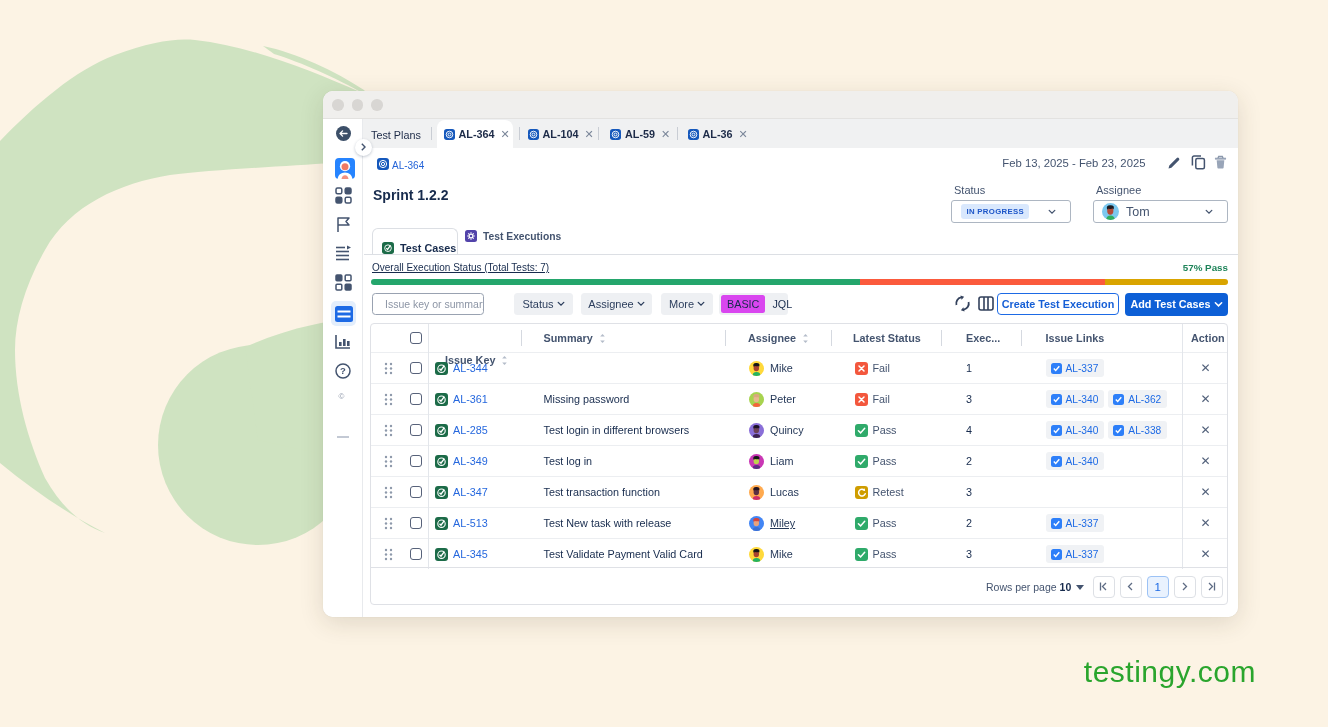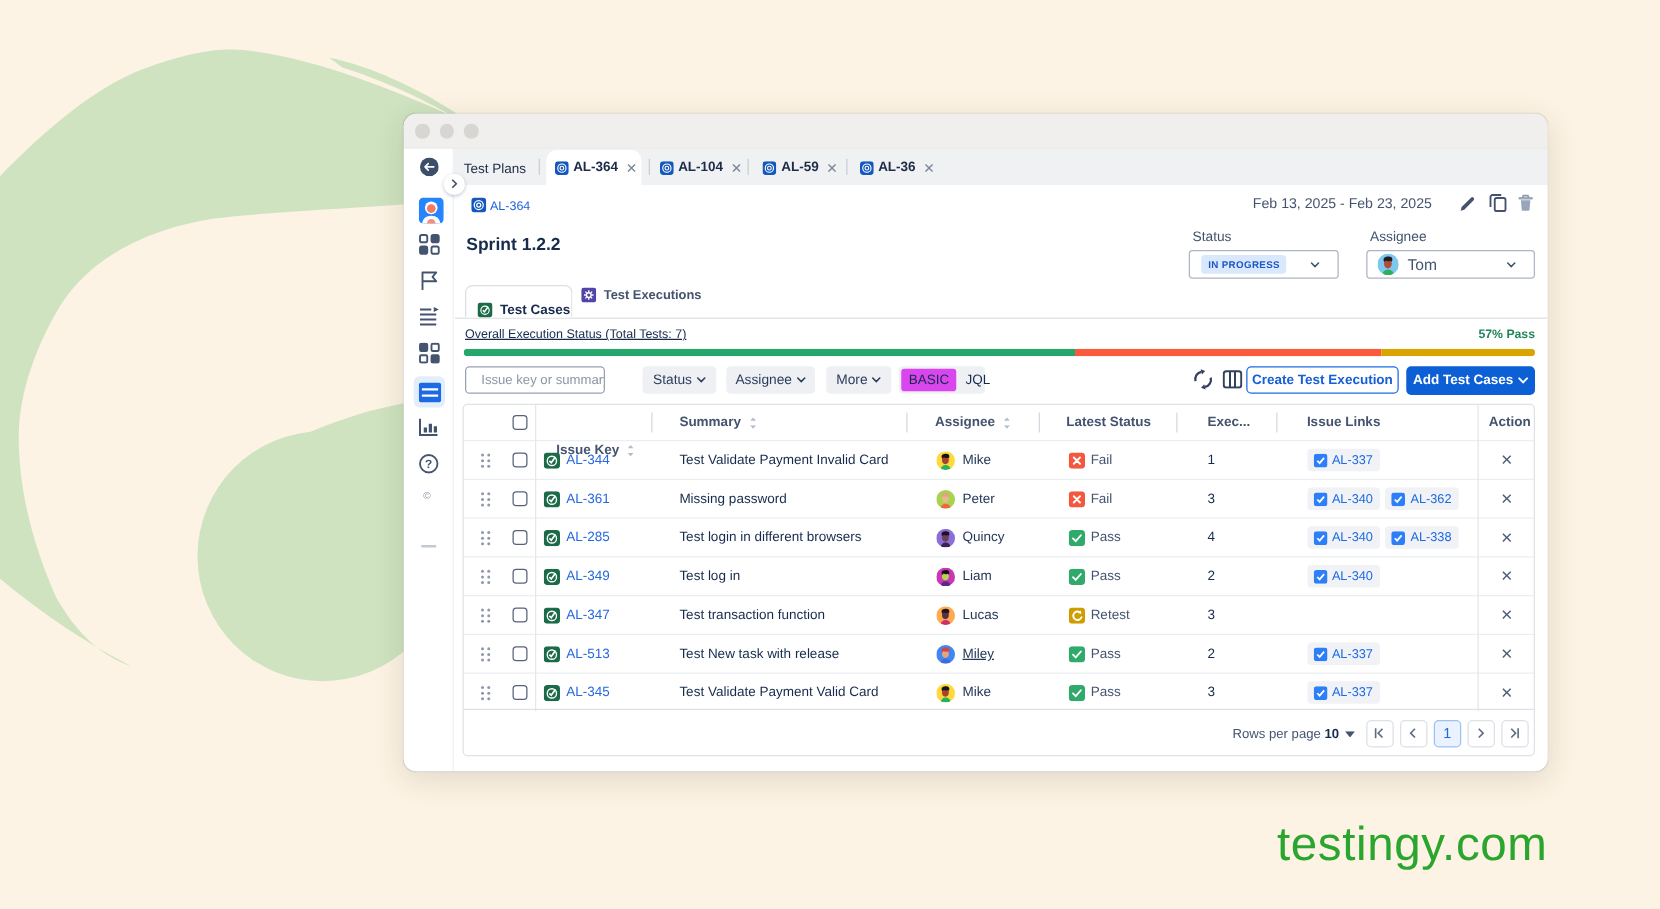--- a/index.html
+++ b/index.html
@@ -55,21 +55,21 @@
   .cb { width:12.5px; height:12.5px; border:1.8px solid #57627a; border-radius:3px; background:#fff;}
   .colline { position:absolute; top:6px; width:1px; height:16px; background:#d5d9e0; }
   .collong { position:absolute; top:0; height:245px; width:1px; background:#e3e6eb; }
   .key { color:#2668de; margin-left:5px; }
   .chip { display:flex; align-items:center; gap:4px; background:#f0f2f5; border-radius:3px; height:18px; padding:0 6px 0 5px; color:#1d6ae5; font-weight:500; font-size:10.2px; }
   .statxt { margin-left:5px; color:#44546f; }
   .xact { color:#505f79; font-size:12px; }
   .pagerow { position:absolute; left:0; bottom:0; width:100%; height:37px; border-top:1px solid #dfe1e6; }
   .pbtn { position:absolute; top:485px; width:21.5px; height:21.5px; border:1px solid #dde0e5; border-radius:4px; background:#fff; display:flex; align-items:center; justify-content:center; color:#5e6c84; font-size:10px; }
 
-  .brand { position:absolute; right:90px; top:655px; font-size:38px; color:#2aa52d; letter-spacing:0.5px; }
+  .brand { position:absolute; right:72px; top:655px; font-size:30px; color:#2aa52d; letter-spacing:0.5px; }
 </style>
 </head>
 <body>
 
 <svg class="abs" style="left:0;top:0" width="1328" height="727" viewBox="0 0 1328 727">
   <rect width="1328" height="727" fill="#fcf3e4"></rect>
   <g fill="#cfe3c1">
     <path d="M0,141 C 35,105 75,70 115,55 C 150,42 175,38 195,40 C 250,46 310,70 360,92 L 372,110 C 360,140 345,158 332,163 C 290,166 210,170 170,175 C 120,183 70,205 45,250 C 25,285 15,320 15,350 C 15,395 28,440 45,478 C 62,508 82,525 105,533 C 70,515 35,492 0,463 Z"></path>
     <path d="M263,46 C 297,53 335,71 364,90 L 372,100 L 364,94 C 337,78 300,62 274,54 C 270,51 266,48 263,46 Z"></path>
     <circle cx="258" cy="445" r="100"></circle>
@@ -338,21 +338,20 @@
           <span class="cb"></span>
         </div>
     <div class="cell" style="left:64px">
           <svg width="13" height="13" viewBox="0 0 13 13" style="flex:none">
             <rect width="13" height="13" rx="3" fill="#1c6b48"></rect>
             <circle cx="6.5" cy="6.7" r="3.7" fill="none" stroke="#fff" stroke-width="1.1"></circle>
             <path d="M4.5 6.7 L6 8.2 L9.3 3.6" stroke="#fff" stroke-width="1.4" fill="none"></path>
           </svg>
           <span class="key">AL-344</span>
         </div>
-    <div class="cell" style="left:172.5px">Test Validate Payment Invalid Card</div>
     <div class="cell" style="left:378px">
           <svg width="15" height="15" viewBox="0 0 17 17">
             <defs>
               <clipPath id="avys1abn">
                 <circle cx="8.5" cy="8.5" r="8.5"></circle>
               </clipPath>
             </defs>
             <g clip-path="url(#avys1abn)">
               <rect width="17" height="17" fill="#ffd93b"></rect>
               <path d="M4 17 a4.5 4.5 0 0 1 9 0 Z" fill="#24b35f"></path>

